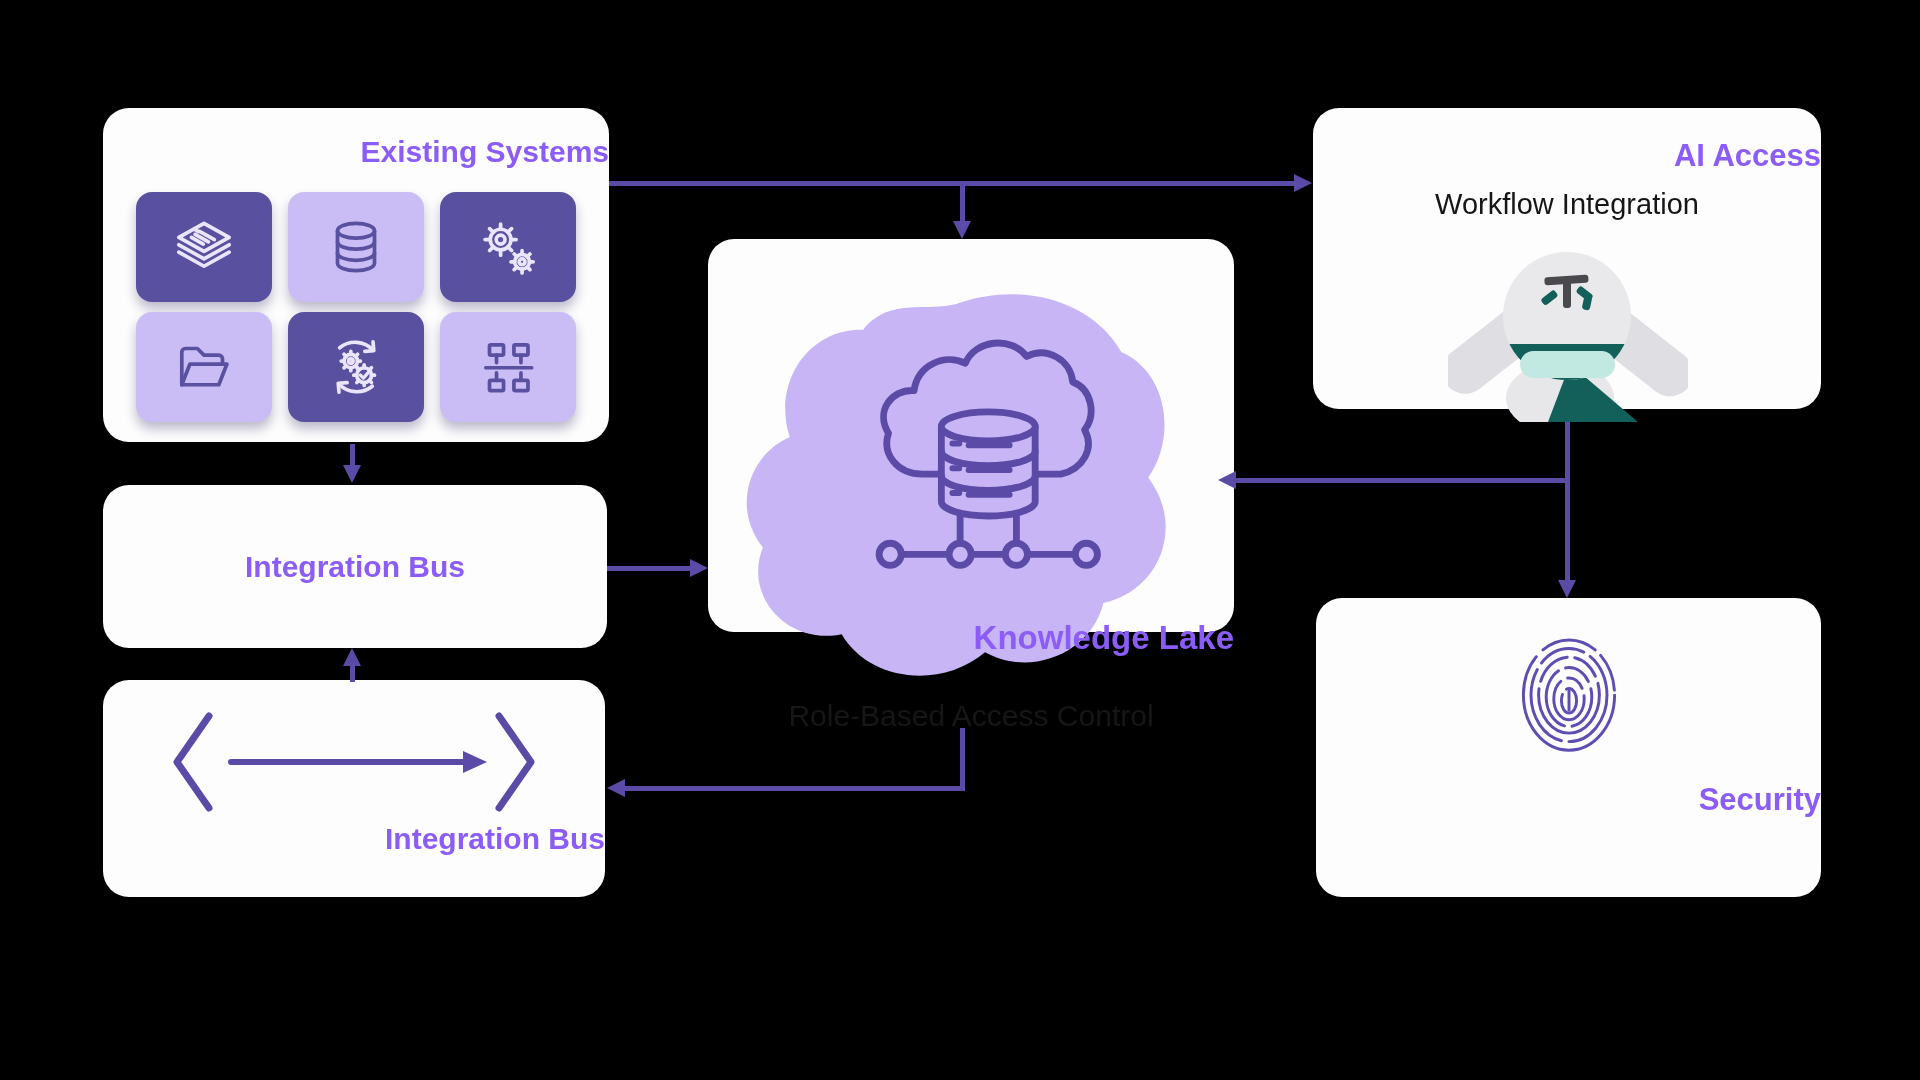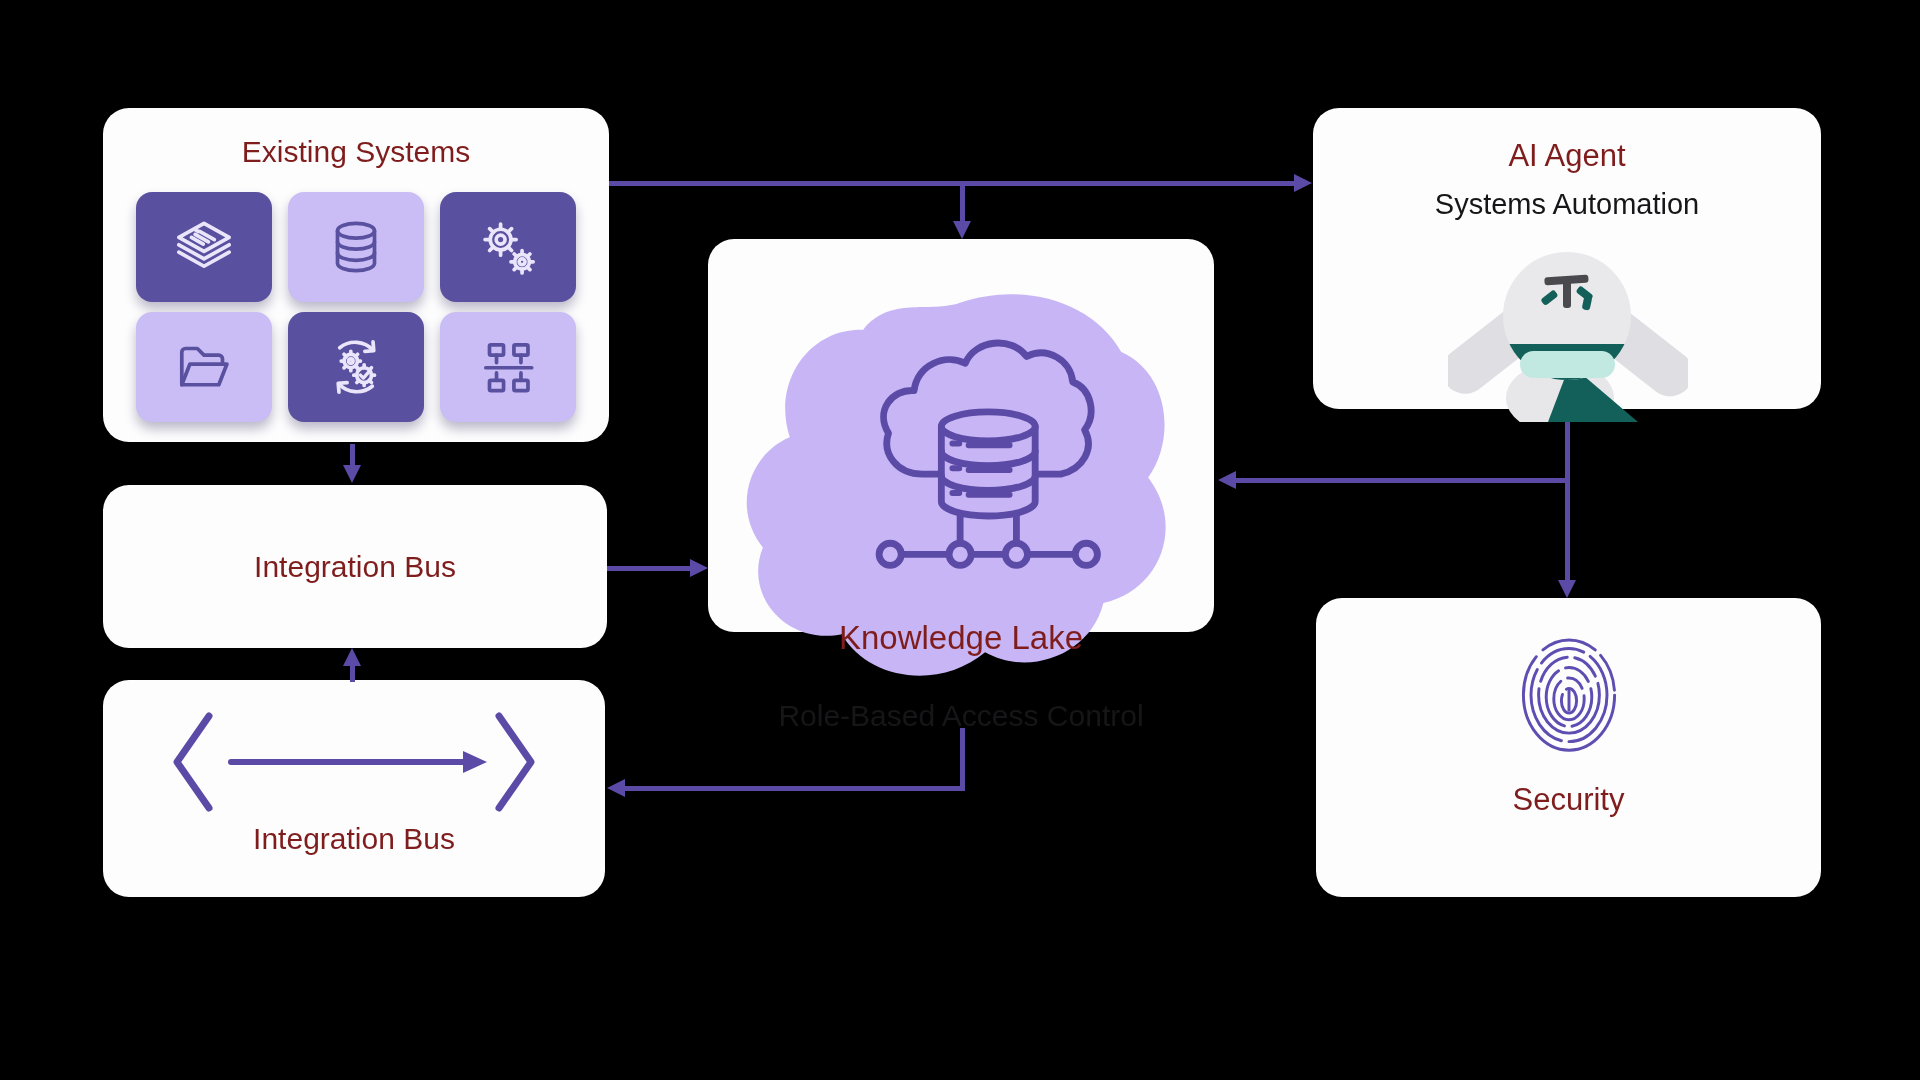--- a/index.html
+++ b/index.html
@@ -1,19 +1,19 @@
 <!DOCTYPE html>
 <html><head>
 <meta charset="utf-8">
 <style>
   html,body{margin:0;padding:0;background:#000;}
   #stage{position:relative;width:1920px;height:1080px;background:#000;overflow:hidden;
          font-family:"Liberation Sans", sans-serif;color:#0f0f11;}
   .box{position:absolute;background:#fdfdfe;border-radius:26px;box-shadow:0 14px 34px rgba(0,0,0,.5);}
-  .node-title{font-weight:400;text-align:center;color:#7f1d1d;}
+  .node-title{font-weight:700;text-align:right;color:#8b5cf6;}
   .node-sub{font-weight:400;text-align:center;color:#161618;}
 
   
   #existing-title{margin-top:27px;font-size:30px;}
   #tile-grid{position:absolute;left:33px;top:84px;width:440px;display:grid;
              grid-template-columns:repeat(3,136px);grid-auto-rows:110px;gap:10px 16px;}
   .tile{border-radius:16px;display:flex;align-items:center;justify-content:center;
         box-shadow:0 7px 12px rgba(20,10,60,.28);}
   .tile.dark{background:#59519f;color:#eae5fb;}
   .tile.light{background:#cabdf5;color:#59519f;}
@@ -135,21 +135,21 @@
   <div class="box" id="ib-bot" style="left:103px;top:680px;width:502px;height:217px;">
     <svg id="bidir-arrow" width="370" height="104" viewBox="0 0 370 104" fill="none" stroke="#5b4aa6" stroke-width="7" stroke-linecap="round" stroke-linejoin="round">
       <polyline points="40,6 8,52 40,98"></polyline>
       <polyline points="330,6 362,52 330,98"></polyline>
       <line x1="62" y1="52" x2="294" y2="52" stroke-width="6"></line>
       <polygon points="294,41 318,52 294,63" fill="#5b4aa6" stroke="none"></polygon>
     </svg>
     <div class="node-title">Integration Bus</div>
   </div>
 
-  <div class="box" id="kl" style="left:708px;top:239px;width:506px;height:393px;">
+  <div class="box" id="kl" style="left:708px;top:239px;width:506px;height:393px;padding-left:20px;">
     <svg id="kl-blob" width="452" height="448" viewBox="0 0 500 500">
       <path fill="#c7b5f5" d="M250 40 C320 16 398 38 430 95 C482 118 492 190 460 235
         C502 290 472 362 410 375 C396 432 328 458 278 430 C228 472 148 462 118 410
         C58 422 8 368 30 313 C-6 268 16 208 60 190 C40 128 82 68 142 70 C172 32 216 52 250 40 Z"></path>
     </svg>
     <svg id="kl-icon" width="256" height="290" viewBox="0 0 300 340" fill="none" stroke="#5b4aa6" stroke-width="8" stroke-linecap="round" stroke-linejoin="round">
       <path d="M78 196 C48 196 30 172 38 148 C22 122 42 96 68 98 C72 68 104 54 128 66
                C140 38 182 34 200 58 C224 46 252 62 254 88 C276 96 282 126 268 144
                C280 166 266 190 240 196 L78 196 Z"></path>
       <path fill="#c7b5f5" d="M100 140 L100 228 A55 17 0 0 0 210 228 L210 140 Z"></path>
@@ -164,22 +164,22 @@
       <circle cx="40" cy="290" r="13" fill="#c7b5f5"></circle>
       <circle cx="122" cy="290" r="13" fill="#c7b5f5"></circle>
       <circle cx="188" cy="290" r="13" fill="#c7b5f5"></circle>
       <circle cx="270" cy="290" r="13" fill="#c7b5f5"></circle>
     </svg>
     <div class="node-title" id="kl-title">Knowledge Lake</div>
     <div class="node-sub" id="kl-sub">Role-Based Access Control</div>
   </div>
 
   <div class="box" id="ai" style="left:1313px;top:108px;width:508px;height:301px;">
-    <div class="node-title" id="ai-title">AI Agent</div>
-    <div class="node-sub" id="ai-sub">Systems Automation</div>
+    <div class="node-title" id="ai-title">AI Access</div>
+    <div class="node-sub" id="ai-sub">Workflow Integration</div>
   </div>
 
   <svg id="robot" viewBox="0 0 240 172">
     <defs>
         <clipPath id="headClip">
           <circle cx="119" cy="66" r="64"></circle>
         </clipPath>
       </defs>
     <rect x="-12" y="80" width="112" height="46" rx="23" fill="#dfdfe3" transform="rotate(-38 40 103)"></rect>
     <rect x="140" y="80" width="112" height="46" rx="23" fill="#dfdfe3" transform="rotate(38 196 103)"></rect>

